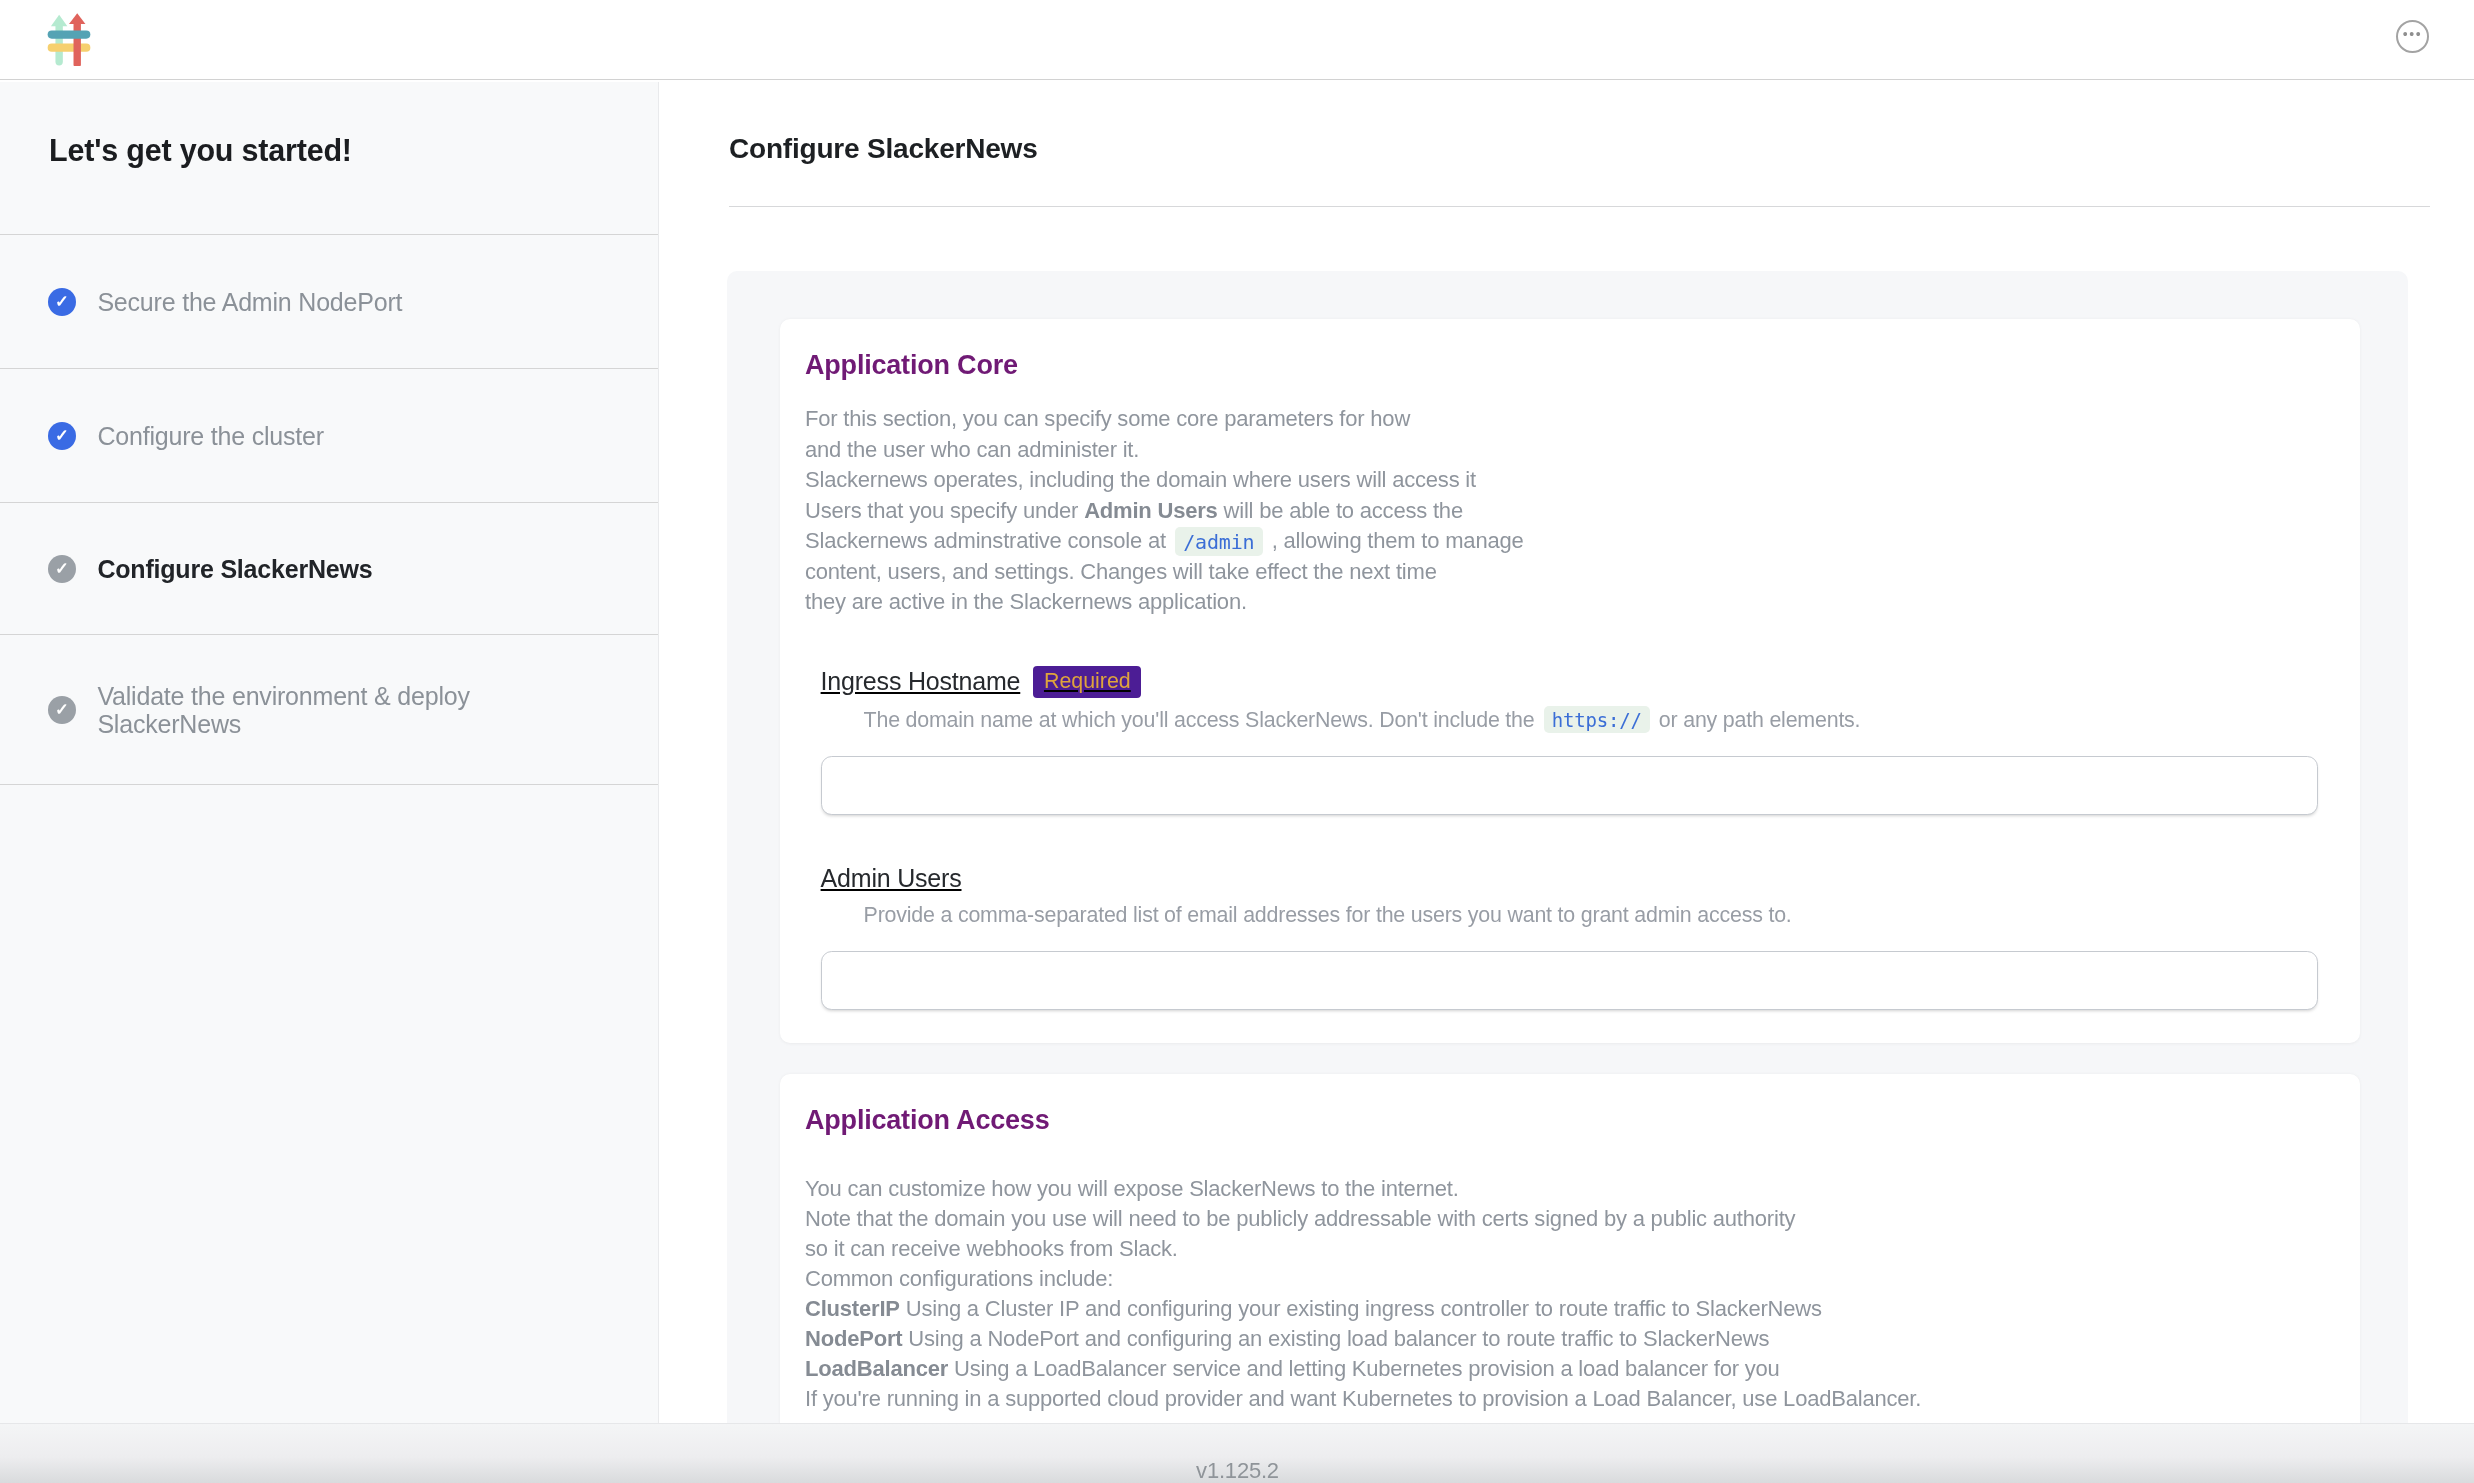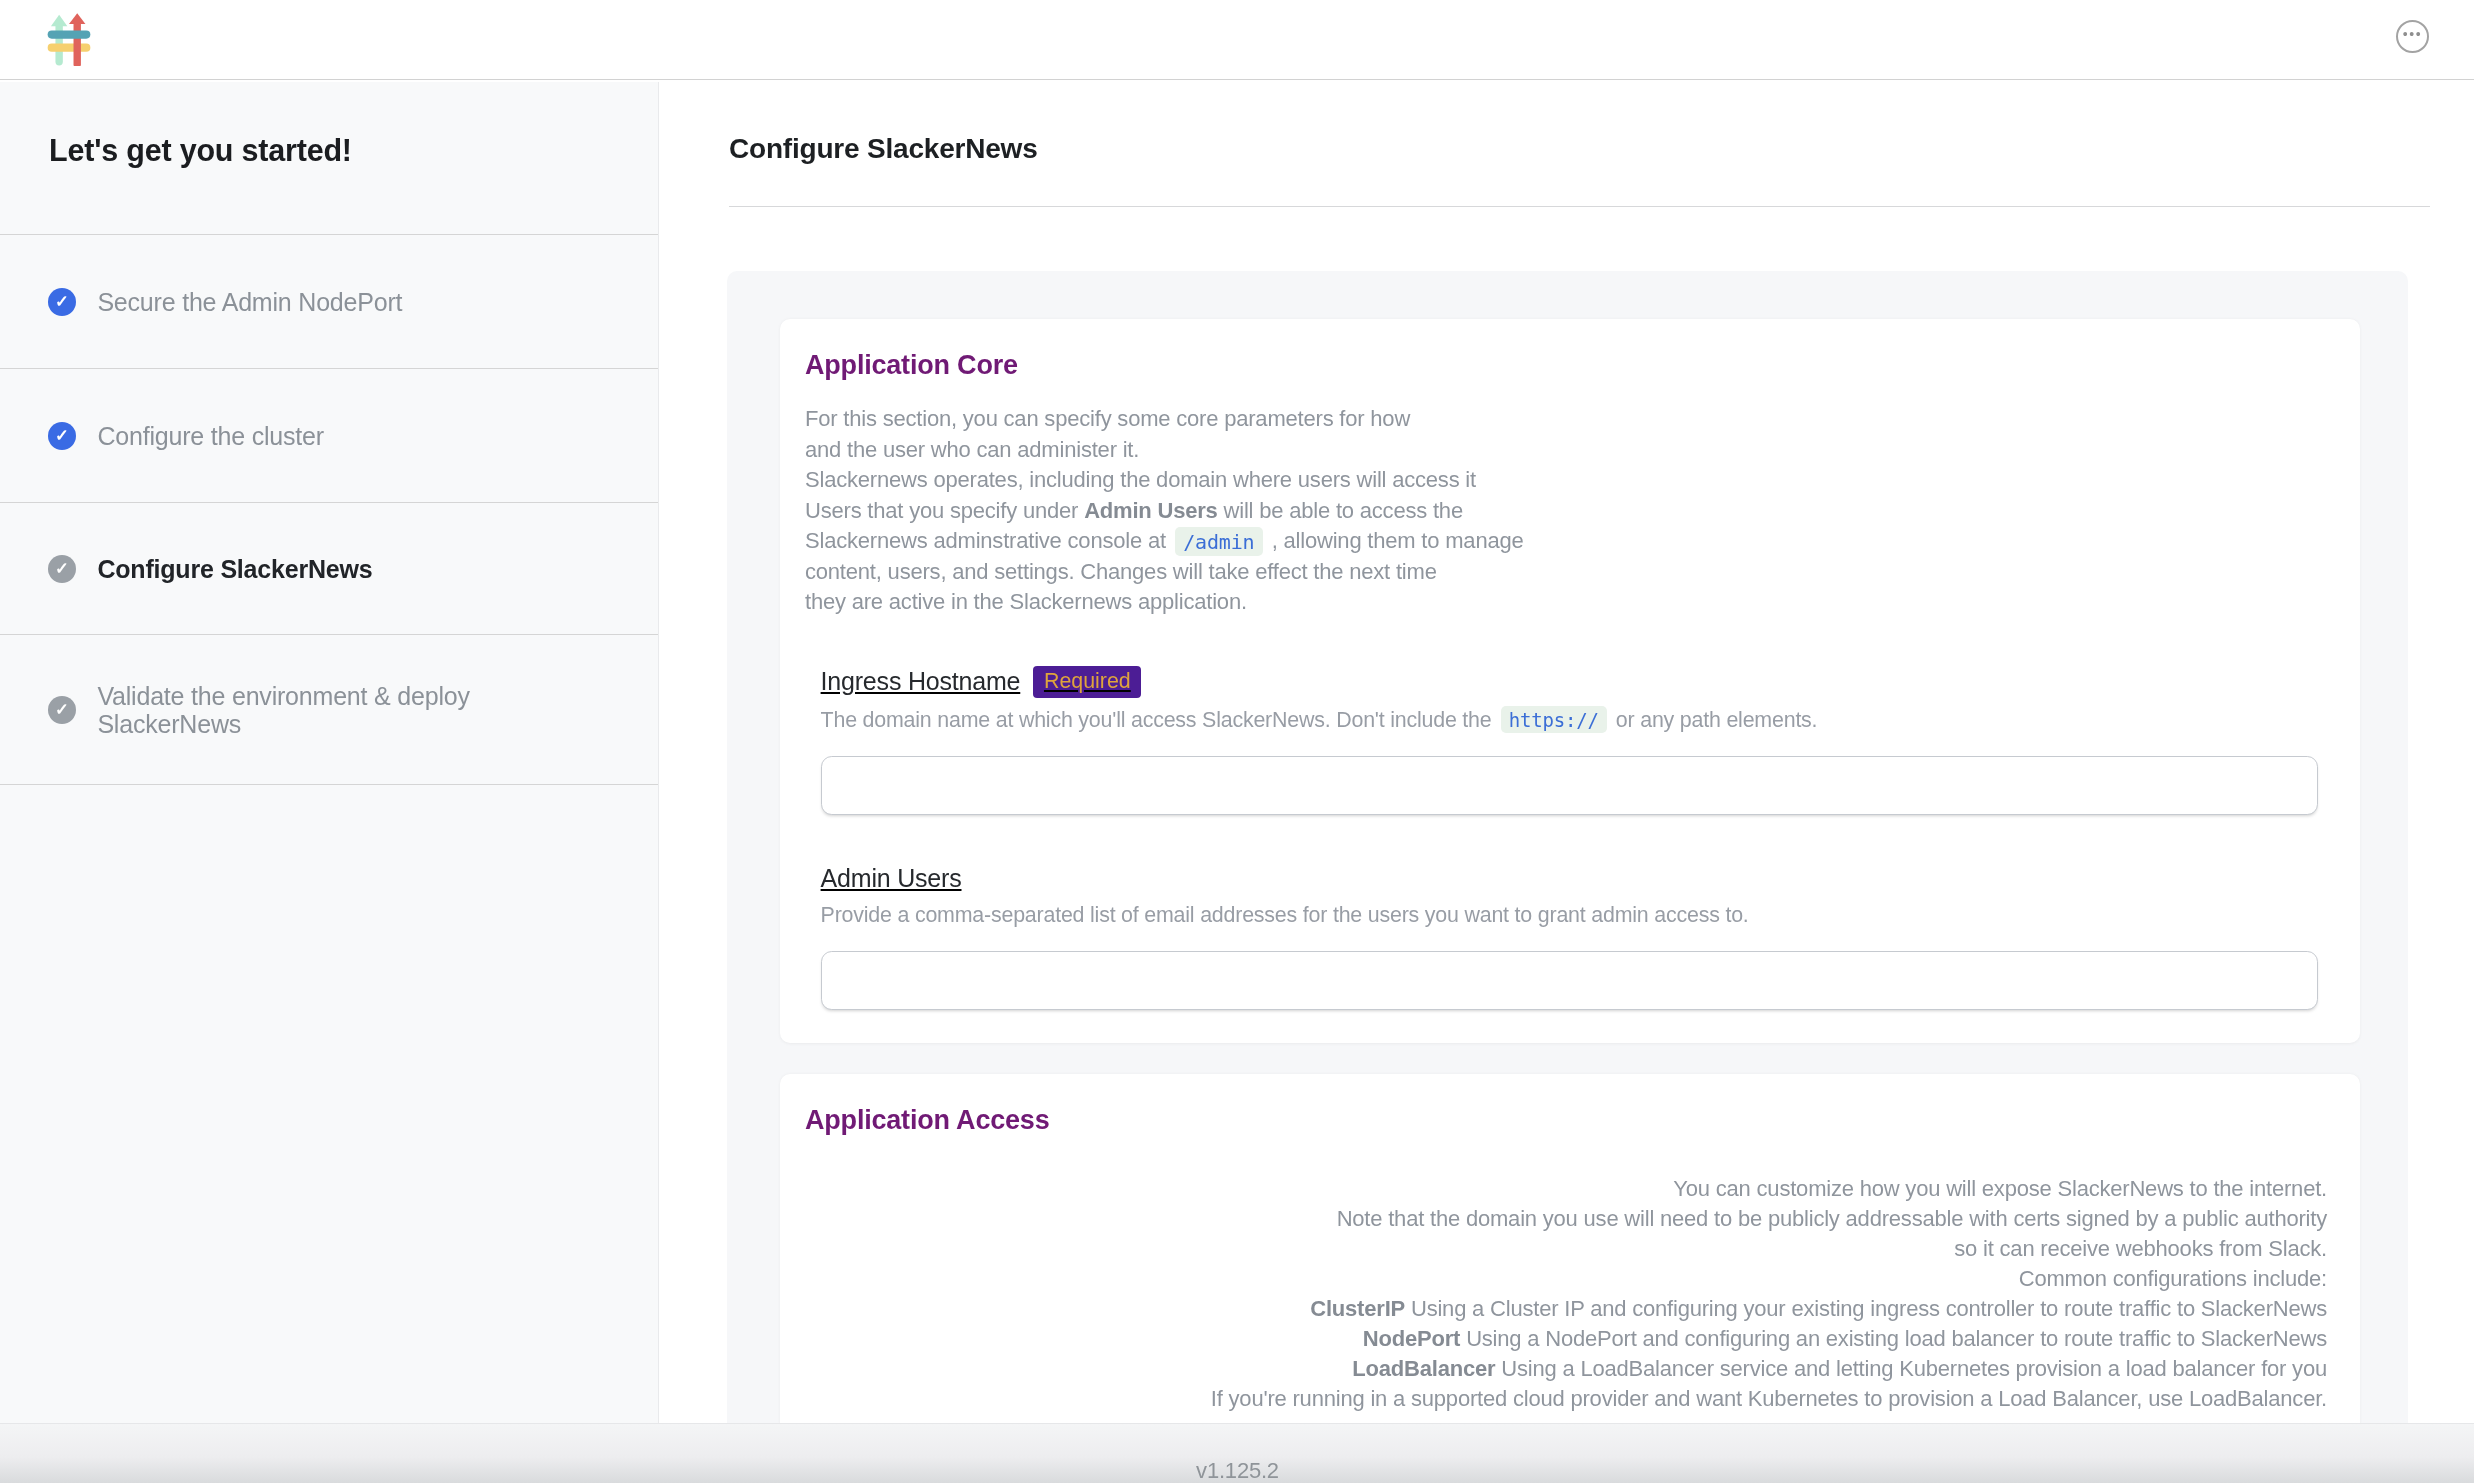--- a/index.html
+++ b/index.html
@@ -48,36 +48,36 @@
   .card { position:absolute; left:53px; width:1580px; background:#ffffff;
     border-radius:10px; box-shadow:0 0.8px 3.3px rgba(0,0,0,0.05); }
   .card-core { top:48px; height:724px; }
   .card-access { top:803px; height:349px; border-radius:10px 10px 0 0; }
   .card-inner { padding:31px 33px 0 25px; }
   .card h2 { font-size:27px; font-weight:700; color:#701a75; letter-spacing:-0.2px; }
   .desc { margin-top:23px; }
   .desc .pline { font-size:22px; color:#8f959d; line-height:30.5px;
     letter-spacing:-0.2px; white-space:nowrap; }
   .card-access .desc { margin-top:38px; }
-  .card-access .desc .pline { line-height:30px;text-align:right; }
+  .card-access .desc .pline { line-height:30px; }
   .seg-b { font-weight:700; color:#858b93; }
   .seg-c { font-family:"DejaVu Sans Mono", monospace; font-size:20px;
     color:#3b6ed6; background:#e9f2ea; border-radius:5px; padding:2.5px 8.2px;
     margin:0 3.3px; }
 
   .field { margin-left:15.6px; }
   .field-1 { margin-top:48px; }
   .field-2 { margin-top:49px; }
   .label-row { display:flex; align-items:center; gap:13px;text-decoration:underline; }
   .field-label { font-size:25px; font-weight:500; color:#26292d;
     letter-spacing:-0.2px; }
   .req-badge { font-size:21.4px; color:#dfa43c; background:#4c1d95;
     border-radius:4.1px; padding:3.3px 10.7px; line-height:1.2; }
   .field-help { margin-top:10px; font-size:21.4px; color:#989da5;
-    letter-spacing:-0.2px; white-space:nowrap; }
+    letter-spacing:-0.2px; white-space:nowrap;margin-left:43px; }
   .field-help .seg-c { font-size:19px; }
   .text-input { display:block; margin-top:23px; width:1497px; height:59px;
     background:#ffffff; border:1.6px solid #c6cad0; border-radius:10.7px;
     box-shadow:0 2.5px 3.3px -1.6px rgba(0,0,0,0.18); font-size:23px; color:#333;
     padding:0 18px; outline:none; font-family:"Liberation Sans", sans-serif; }
 
   
   .footer { position:absolute; left:0; top:1423px; width:2475px; height:61px;
     background:linear-gradient(180deg,#f4f5f6 0%,#ededef 55%,#d8dadc 100%);
     border-top:0.8px solid #e6e7e9; z-index:6;

